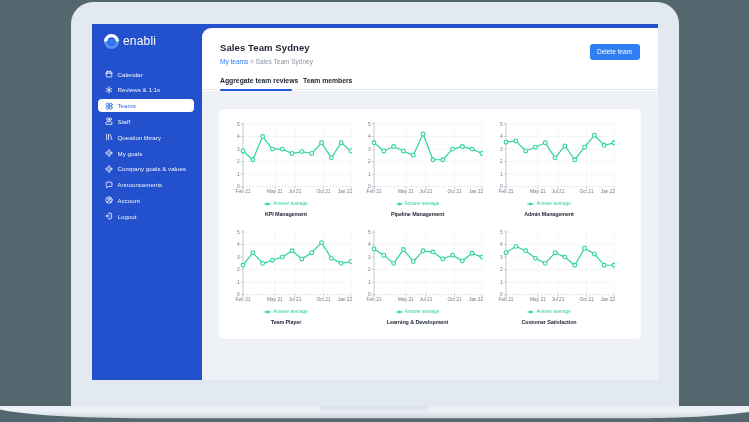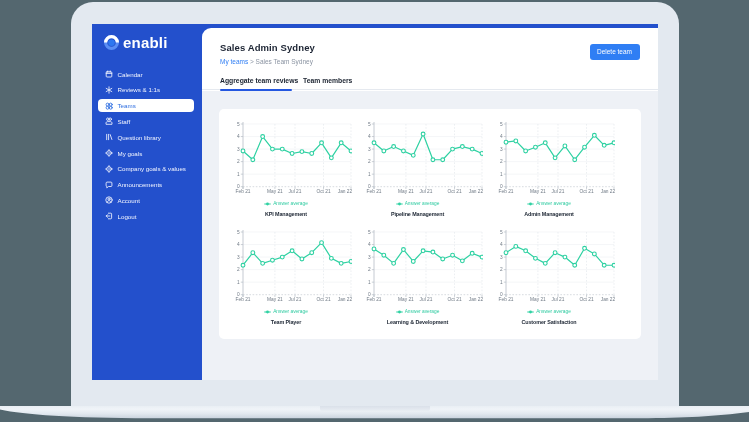--- a/index.html
+++ b/index.html
@@ -2,21 +2,21 @@
 <html><head><meta charset="utf-8">
 <style>
 * { margin:0; padding:0; box-sizing:border-box; }
 html,body { width:749px; height:422px; overflow:hidden; }
 body { background:#54676f; font-family:"Liberation Sans", sans-serif; position:relative; }
 .bezel { position:absolute; left:71px; top:2px; width:608px; height:404px;
   background:#e3e9f0; border-radius:22px 22px 0 0; }
 .screen { position:absolute; left:92px; top:24px; width:566px; height:356px; background:#2350cc; }
 .sidebar { position:absolute; left:0; top:0; width:110px; height:356px; background:#2350cc; }
 .logo { position:absolute; left:12px; top:9.5px; display:flex; align-items:center; }
-.logo span { color:#fff; font-size:15px; font-weight:700; margin-left:4px; letter-spacing:0.2px; }
+.logo span { color:#fff; font-size:12px; font-weight:400; margin-left:4px; letter-spacing:0.2px; }
 .mi { position:absolute; left:6px; width:96px; height:13px; display:flex; align-items:center; color:#f3f6ff; }
 .mi svg { margin-left:7px; flex:none; }
 .mi span { font-size:6.2px; margin-left:4.5px; white-space:nowrap; }
 .mi.sel { background:#fff; border-radius:4px; color:#2b6ce0; }
 .main { position:absolute; left:110px; top:4px; width:456px; height:352px; background:#fff; border-radius:9px 0 0 0; overflow:hidden; }
 .htitle { position:absolute; left:18px; top:14px; font-size:9.5px; font-weight:700; letter-spacing:-0.2px; color:#1c2433; letter-spacing:0.1px; }
 .crumb { position:absolute; left:18px; top:29.5px; font-size:6.5px; color:#8b94a2; }
 .crumb b { color:#2f7ef4; font-weight:400; }
 .delbtn { position:absolute; left:387.5px; top:16px; width:50px; height:15.5px; background:#2f7ef4;
   border-radius:3px; color:#fff; font-size:6.5px; display:flex; align-items:center; justify-content:center; }
@@ -127,21 +127,21 @@
 <div class="mi" style="top:185.7px">
         <svg width="8" height="8" viewBox="0 0 8 8">
           <path d="M3.4 1.2 L5.7 1.2 C6.3 1.2 6.6 1.5 6.6 2.1 L6.6 5.9 C6.6 6.5 6.3 6.8 5.7 6.8 L3.4 6.8" stroke="#f3f6ff" fill="none" stroke-width="0.85" stroke-linecap="round" stroke-linejoin="round"></path>
           <line x1="4.8" y1="4" x2="1.2" y2="4" stroke="#f3f6ff" fill="none" stroke-width="0.85" stroke-linecap="round" stroke-linejoin="round"></line>
           <path d="M2.5 2.7 L1.2 4 L2.5 5.3" stroke="#f3f6ff" fill="none" stroke-width="0.85" stroke-linecap="round" stroke-linejoin="round"></path>
         </svg>
         <span>Logout</span>
       </div>
   </div>
   <div class="main">
-    <div class="htitle">Sales Admin Sydney</div>
+    <div class="htitle">Sales Team Sydney</div>
     <div class="crumb"><b>My teams</b> &gt; Sales Team Sydney</div>
     <div class="delbtn">Delete team</div>
     <div class="tabs">
         <span class="tab1">Aggregate team reviews</span>
         <span class="tab2">Team members</span>
         <div class="tabline"></div>
       </div>
     <div class="graybg">
       <div class="card">
 <div class="chart" style="left:1.5px;top:9.5px">

